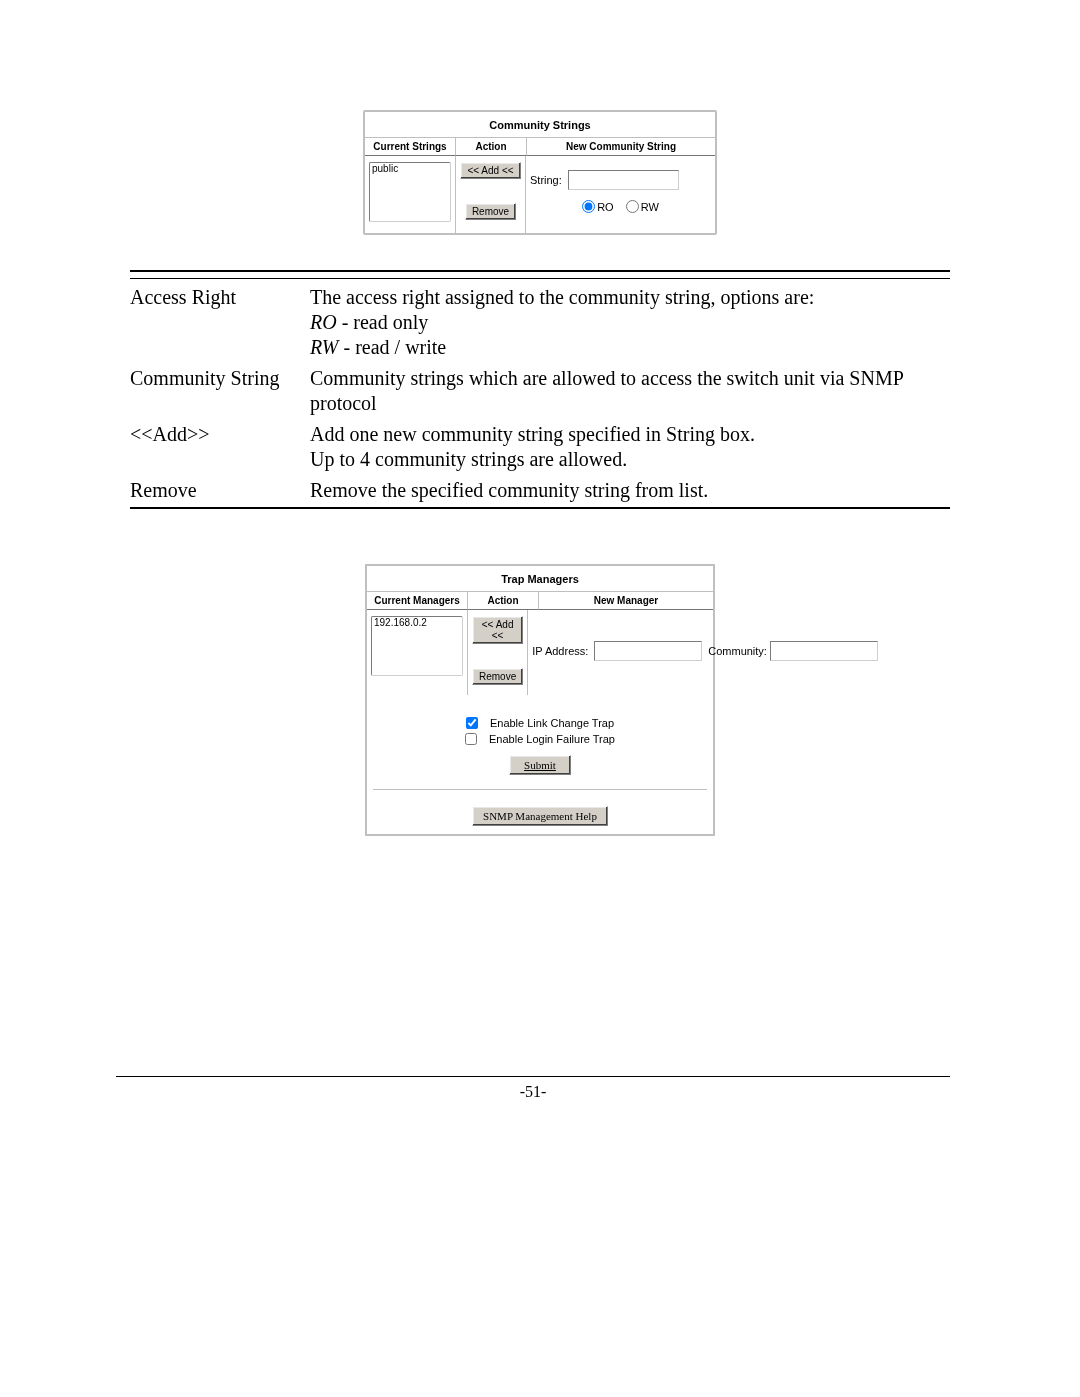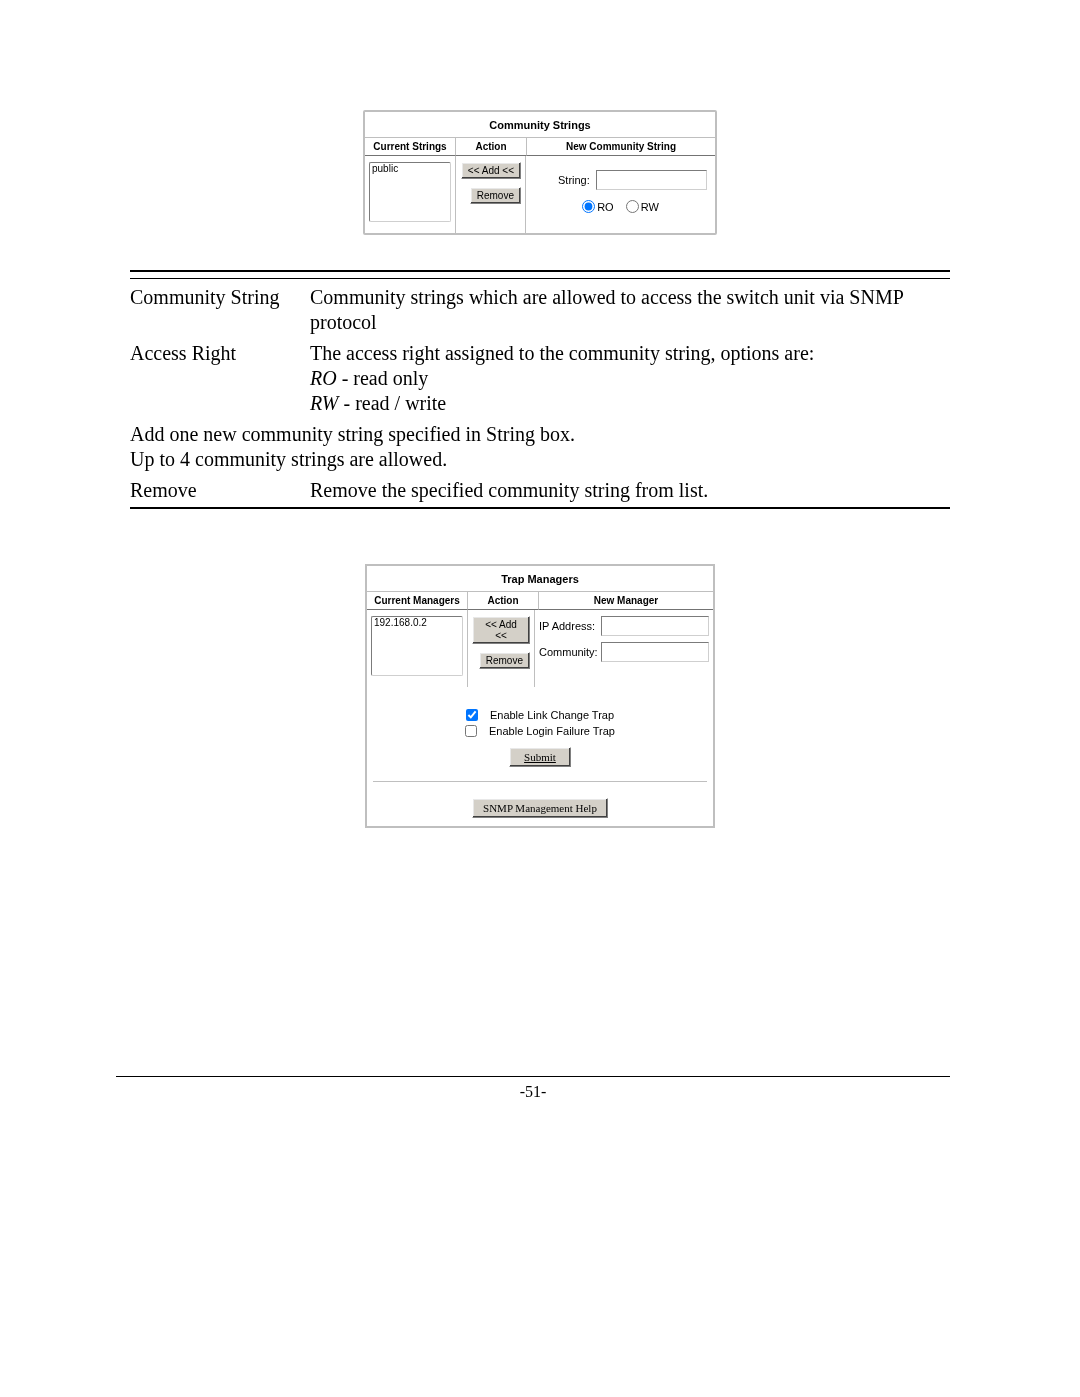--- a/index.html
+++ b/index.html
@@ -65,22 +65,22 @@
     background: #fff;
     font-size: 10px;
     box-sizing: border-box;
     overflow: hidden;
   }
   .cs-listbox option { font-size: 10px; }
   .cs-action-col {
     width: 70px;
     display: flex;
     flex-direction: column;
-    align-items: flex-end;
-    gap: 8px;
+    align-items: center;
+    gap: 24px;
   }
   .win-btn {
     font-family: Arial, Helvetica, sans-serif;
     font-size: 10px;
     background: #d4d0c8;
     border: 1px solid #808080;
     border-top-color: #fff;
     border-left-color: #fff;
     box-shadow: inset -1px -1px 0 #404040, inset 1px 1px 0 #e8e8e8;
     padding: 2px 6px;
@@ -88,21 +88,20 @@
   }
   .cs-new-col {
     flex: 1;
   }
   .cs-new-row1 {
     display: flex;
     align-items: center;
     gap: 6px;
     font-size: 11px;
     margin-top: 8px;
-    margin-left: 28px;
   }
   .cs-new-row1 input[type=text] {
     width: 105px;
     height: 16px;
     border: 1px inset #cfcfcf;
     font-size: 11px;
   }
   .cs-new-row2 {
     display: flex;
     align-items: center;
@@ -144,21 +143,21 @@
     margin: 55px auto 0 auto;
     font-family: Arial, Helvetica, sans-serif;
   }
   .tm-panel {
     border: 2px solid #bfbfbf;
     background: #fff;
   }
   .tm-new-col {
     flex: 1;
     display: flex;
-    flex-direction: column;
+    flex-direction: row;
     gap: 6px;
     padding-top: 12px;
   }
   .tm-field-row {
     display: flex;
     align-items: center;
     font-size: 11px;
   }
   .tm-field-row label { width: 62px; }
   .tm-field-row input[type=text] {
@@ -246,34 +245,35 @@
         </div>
       </div>
     </div>
   </div>
 
   <div class="desc-table">
     <hr class="hr-thick">
     <hr class="hr-thin">
 
     <div class="desc-row">
-      <div class="desc-col1">Community String</div>
-      <div class="desc-col2">Community strings which are allowed to access the switch unit via SNMP protocol</div>
-    </div>
-
-    <div class="desc-row">
       <div class="desc-col1">Access Right</div>
       <div class="desc-col2">
         <span>The access right assigned to the community string, options are:</span><br>
         <span class="italic">RO</span><span> - read only</span><br>
         <span class="italic">RW</span><span> - read / write</span>
       </div>
     </div>
 
     <div class="desc-row">
+      <div class="desc-col1">Community String</div>
+      <div class="desc-col2">Community strings which are allowed to access the switch unit via SNMP protocol</div>
+    </div>
+
+    <div class="desc-row">
+      <div class="desc-col1">&lt;&lt;Add&gt;&gt;</div>
       <div class="desc-col2">
         <span>Add one new community string specified in String box.</span><br>
         <span>Up to 4 community strings are allowed.</span>
       </div>
     </div>
 
     <div class="desc-row" style="margin-bottom:2px;">
       <div class="desc-col1">Remove</div>
       <div class="desc-col2">Remove the specified community string from list.</div>
     </div>

